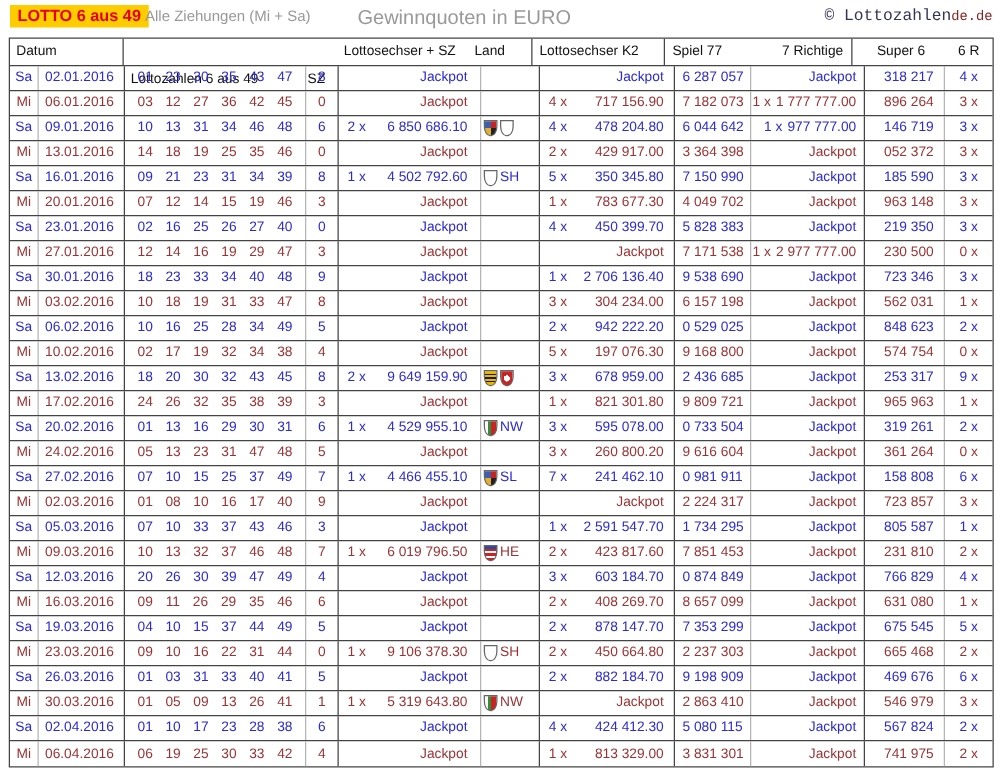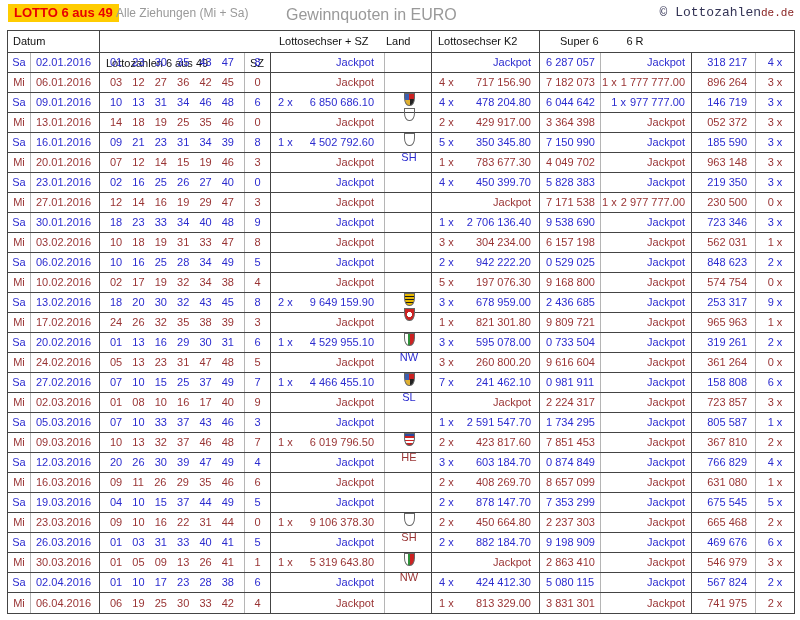--- a/index.html
+++ b/index.html
@@ -38,21 +38,21 @@
   .row.sa { color:var(--sat); } .row.mi { color:var(--wed); }
   .cell { display:flex; align-items:center; border-right:1px solid #b5b5b5; height:100%; }
   .b-major { border-right:1px solid #444; }
   .t-c { justify-content:center; }
   .c-day { width:23px; }
   .c-date { width:69px; padding-left:5px; }
   .c-nums { width:145px; padding:0 10px; justify-content:space-between; }
   .c-sz { width:26px; }
   .c-s6sz { width:114px; }
   .c-s6sz .cnt { margin-left:7px; } .c-s6sz .amt { margin-left:auto; margin-right:10px; }
-  .c-land { width:47px; padding-left:2px; gap:2px;flex-direction:column; }
+  .c-land { width:47px; padding-left:2px; gap:2px; }
   .c-k2 { width:108px; }
   .c-k2 .cnt { margin-left:7px; } .c-k2 .amt { margin-left:auto; margin-right:8px; }
   .c-s77 { width:61px; padding-left:6px; }
   .c-r7 { width:91px; justify-content:flex-end; padding-right:6px; gap:4px; }
   .c-su6 { width:64px; justify-content:flex-end; padding-right:8px; }
   .c-r6 { width:38px; justify-content:center; border-right:none; }
 
   
   .flag { width:11px; height:13px; display:inline-block; flex:none;
     border:1px solid #666; border-radius:0 0 5px 5px / 0 0 8px 8px; }
@@ -80,20 +80,24 @@
       <div class="hcell h-datum">Datum</div>
       <div class="hcell h-lz">
         <span class="l1">Lottozahlen 6 aus 49</span>
         <span class="l2">SZ</span>
       </div>
       <div class="hcell h-s6">
         <span class="l1">Lottosechser + SZ</span>
         <span class="l2">Land</span>
       </div>
       <div class="hcell h-k2">Lottosechser K2</div>
+      <div class="hcell h-sp">
+        <span class="l1">Spiel 77</span>
+        <span class="l2">7 Richtige</span>
+      </div>
       <div class="hcell h-su">
         <span class="l1">Super 6</span>
         <span class="l2">6 R</span>
       </div>
     </div>
     <div id="tbody">
         <div class="row sa">
           <div class="cell c-day t-c">Sa</div>
           <div class="cell c-date b-major">02.01.2016</div>
           <div class="cell c-nums">
@@ -647,21 +651,21 @@
             <span class="landlbl">HE</span>
           </div>
           <div class="cell c-k2 b-major">
             <span class="cnt">2 x</span>
             <span class="amt">423 817.60</span>
           </div>
           <div class="cell c-s77">7 851 453</div>
           <div class="cell c-r7 b-major">
             <span class="">Jackpot</span>
           </div>
-          <div class="cell c-su6">367 810</div>
+          <div class="cell c-su6">231 810</div>
           <div class="cell c-r6">2 x</div>
         </div>
         <div class="row sa">
           <div class="cell c-day t-c">Sa</div>
           <div class="cell c-date b-major">12.03.2016</div>
           <div class="cell c-nums">
             <span class="num">20</span>
             <span class="num">26</span>
             <span class="num">30</span>
             <span class="num">39</span>

